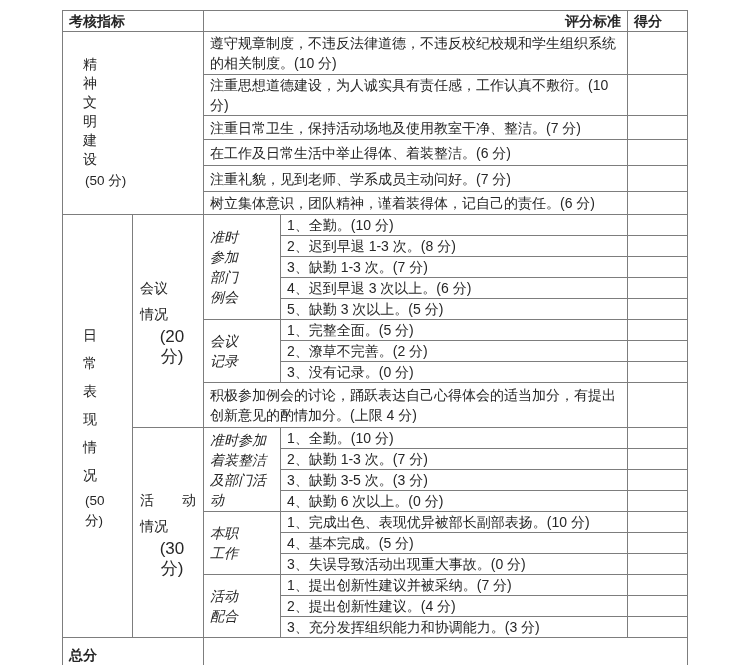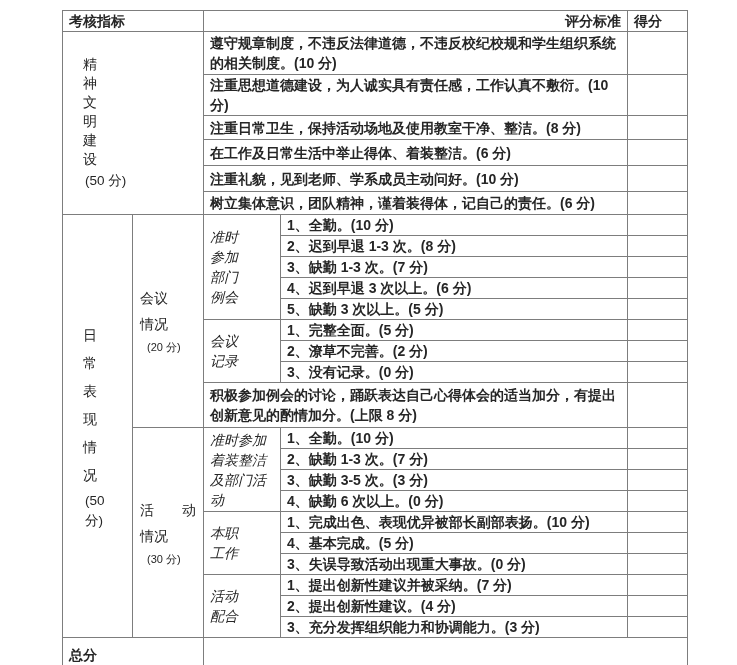--- a/index.html
+++ b/index.html
@@ -25,24 +25,24 @@
     overflow:hidden;
   }
   td.hdr{font-weight:bold;font-size:16px;line-height:18px;}
   td.hdr-big{font-weight:bold;font-size:17px;line-height:19px;text-align:right;}
   .vlabel{white-space:pre-line;}
   td.sec-label .name{line-height:19px;padding-left:14px;}
   td.sec-label .pts{padding-left:16px;font-size:13.5px;margin-top:2px;}
   td.sec-label2 .name{line-height:28px;padding-left:14px;}
   td.sec-label2 .pts{padding-left:16px;font-size:13.5px;margin-top:2px;}
   td.sub-label .name{line-height:26px;padding-left:1px;}
-  td.sub-label .pts{padding-left:8px;font-size:11px;}
+  td.sub-label .pts{padding-left:8px;font-size:17px;text-align:center;}
   td.group-label{line-height:22px;}
   td.group-label .name{white-space:pre-line;font-style:italic;}
-  td.crit{line-height:20px;font-weight:bold;}
+  td.crit{line-height:20px;}
   td.score{padding:0;}
   tr.h21{height:21px}
   tr.h43{height:43px}
   tr.h38{height:38px}
   tr.h24{height:24px}
   tr.h26{height:26px}
   tr.h23{height:23px}
   tr.h19{height:19px}
   tr.h45{height:45px}
   tr.h35{height:35px}
@@ -79,29 +79,29 @@
         <div class="pts">(50 分)</div>
       </td>
       <td colspan="2" class="crit">遵守规章制度，不违反法律道德，不违反校纪校规和学生组织系统的相关制度。(10 分)</td>
       <td class="score"></td>
     </tr>
     <tr class="h38">
       <td colspan="2" class="crit">注重思想道德建设，为人诚实具有责任感，工作认真不敷衍。(10 分)</td>
       <td class="score"></td>
     </tr>
     <tr class="h24">
-      <td colspan="2" class="crit">注重日常卫生，保持活动场地及使用教室干净、整洁。(8 分)</td>
+      <td colspan="2" class="crit">注重日常卫生，保持活动场地及使用教室干净、整洁。(7 分)</td>
       <td class="score"></td>
     </tr>
     <tr class="h26">
       <td colspan="2" class="crit">在工作及日常生活中举止得体、着装整洁。(6 分)</td>
       <td class="score"></td>
     </tr>
     <tr class="h26">
-      <td colspan="2" class="crit">注重礼貌，见到老师、学系成员主动问好。(10 分)</td>
+      <td colspan="2" class="crit">注重礼貌，见到老师、学系成员主动问好。(7 分)</td>
       <td class="score"></td>
     </tr>
     <tr class="h23">
       <td colspan="2" class="crit">树立集体意识，团队精神，谨着装得体，记自己的责任。(6 分)</td>
       <td class="score"></td>
     </tr>
 
     <tr class="h19">
       <td rowspan="19" class="sec-label2">
         <div class="vlabel name">日
@@ -154,21 +154,21 @@
     <tr class="h19">
       <td class="crit">2、潦草不完善。(2 分)</td>
       <td class="score"></td>
     </tr>
     <tr class="h19">
       <td class="crit">3、没有记录。(0 分)</td>
       <td class="score"></td>
     </tr>
 
     <tr class="h45">
-      <td colspan="2" class="crit">积极参加例会的讨论，踊跃表达自己心得体会的适当加分，有提出创新意见的酌情加分。(上限 8 分)</td>
+      <td colspan="2" class="crit">积极参加例会的讨论，踊跃表达自己心得体会的适当加分，有提出创新意见的酌情加分。(上限 4 分)</td>
       <td class="score"></td>
     </tr>
 
     <tr class="h21">
       <td rowspan="10" class="sub-label">
         <div class="vlabel name">活　　动
 情况</div>
         <div class="pts">(30 分)</div>
       </td>
       <td rowspan="4" class="group-label">

